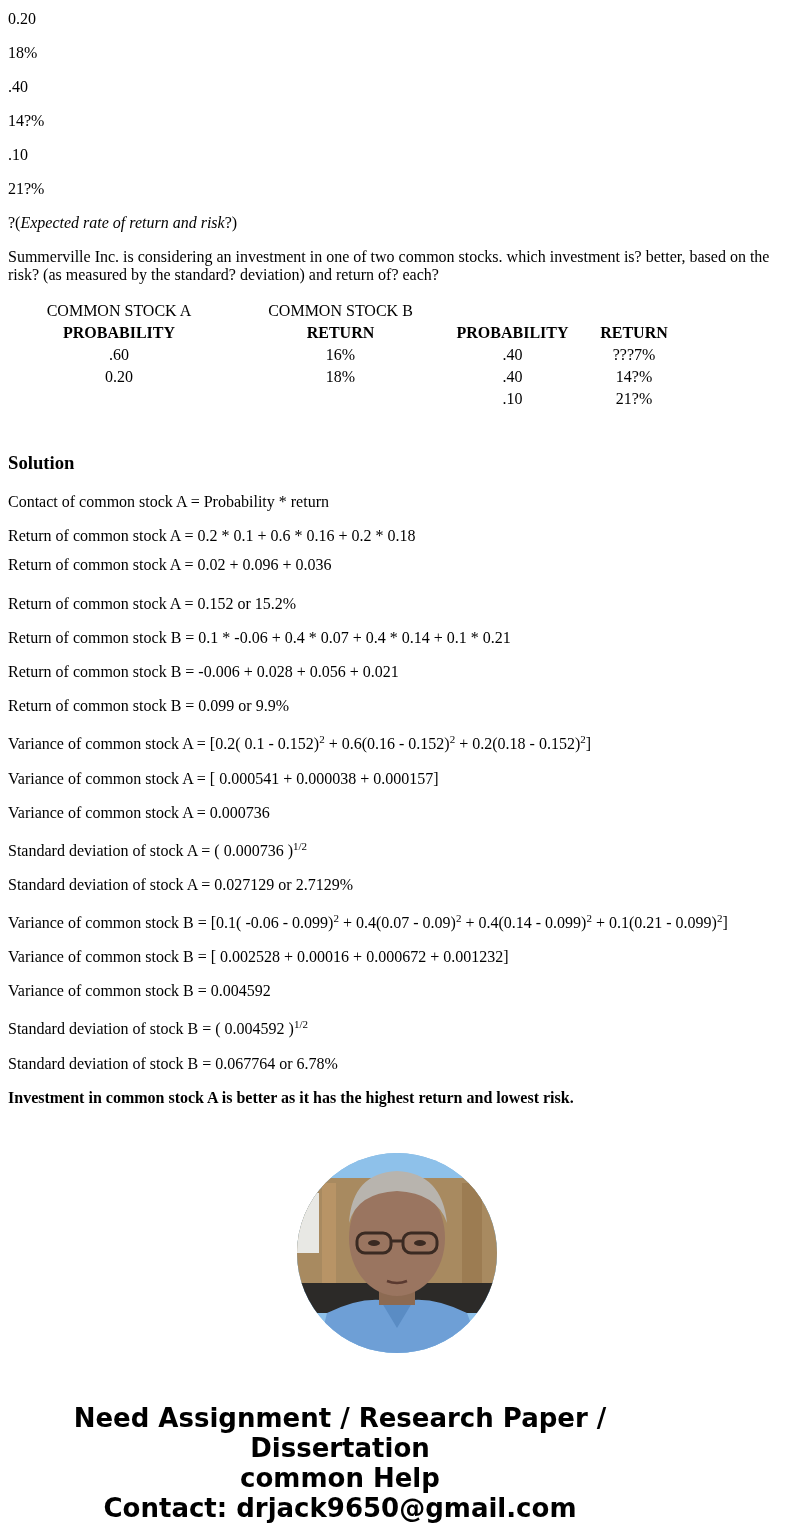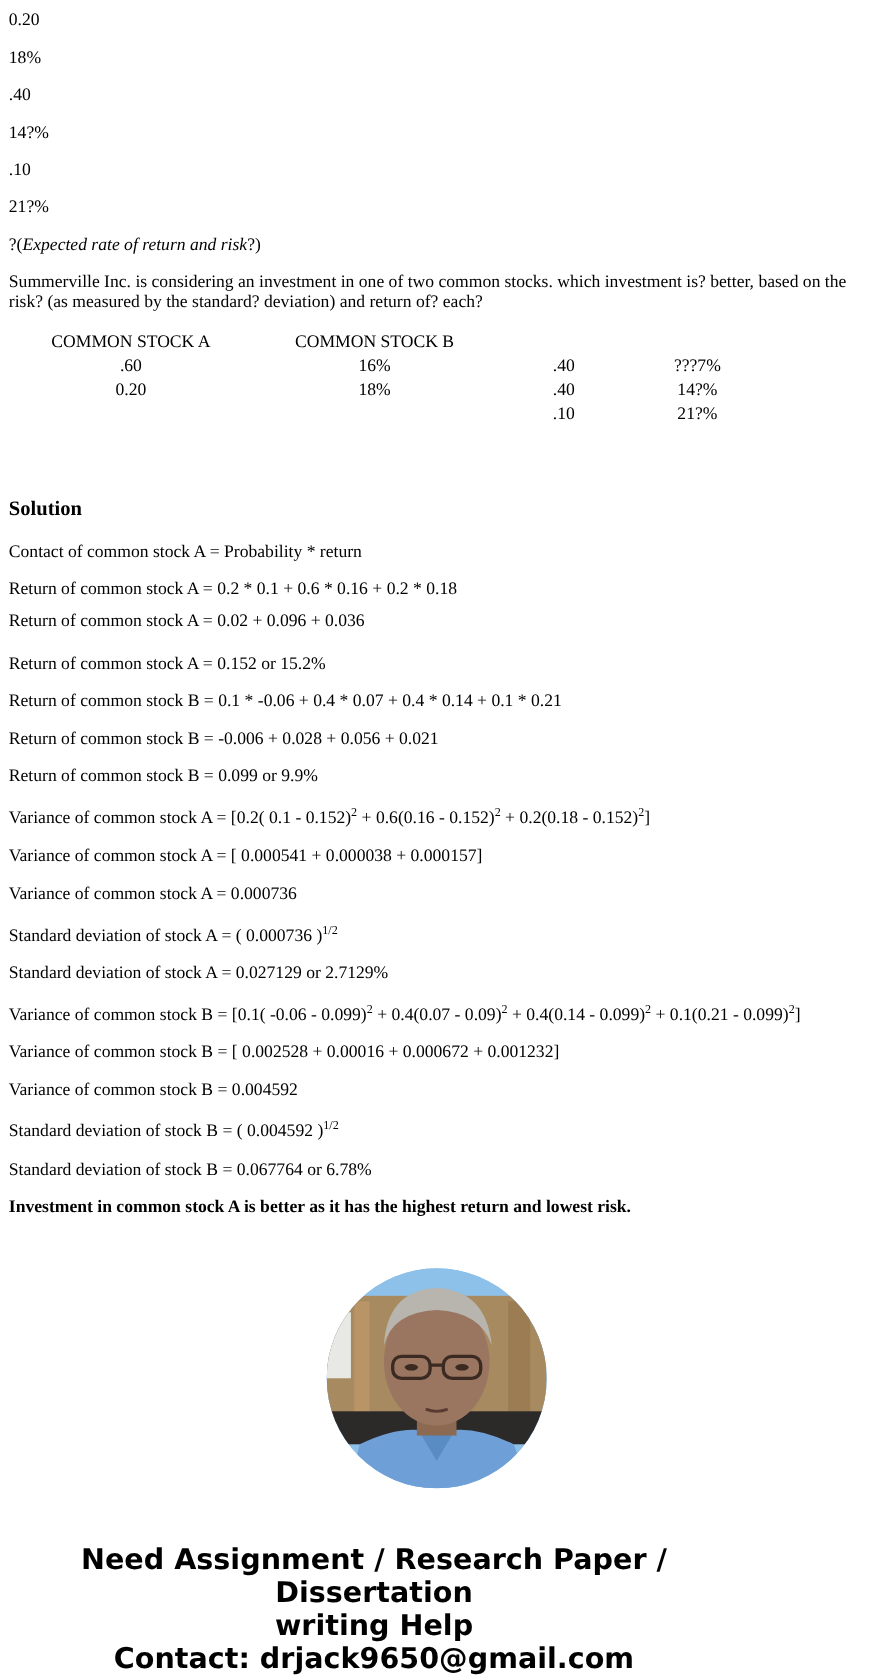--- a/index.html
+++ b/index.html
@@ -108,20 +108,26 @@
 
   <table class="table">
     <tbody>
         <tr>
       <td class="c1">COMMON STOCK A</td>
       <td class="c2">COMMON STOCK B</td>
       <td class="c3"></td>
       <td class="c4"></td>
     </tr>
     <tr>
+      <td class="bold">PROBABILITY</td>
+      <td class="bold">RETURN</td>
+      <td class="bold">PROBABILITY</td>
+      <td class="bold">RETURN</td>
+    </tr>
+    <tr>
       <td>.60</td>
       <td>16%</td>
       <td>.40</td>
       <td>???7%</td>
     </tr>
     <tr>
       <td>0.20</td>
       <td>18%</td>
       <td>.40</td>
       <td>14?%</td>
@@ -176,17 +182,17 @@
       <rect x="106" y="80" width="34" height="20" rx="8" fill="none" stroke="#3a2a22" stroke-width="3"></rect>
       <line x1="94" y1="88" x2="106" y2="88" stroke="#3a2a22" stroke-width="3"></line>
       <ellipse cx="77" cy="90" rx="6" ry="3" fill="#3a2a22"></ellipse>
       <ellipse cx="123" cy="90" rx="6" ry="3" fill="#3a2a22"></ellipse>
       <path d="M90 128 Q100 132 110 128" stroke="#5a3a30" stroke-width="2.5" fill="none"></path>
     </svg>
   </div>
 
   <div class="footer">
     <div>Need Assignment / Research Paper / Dissertation</div>
-    <div>writing Help</div>
+    <div>common Help</div>
     <div>Contact: drjack9650@gmail.com</div>
   </div>
 
 </div>
 
 </body></html>

